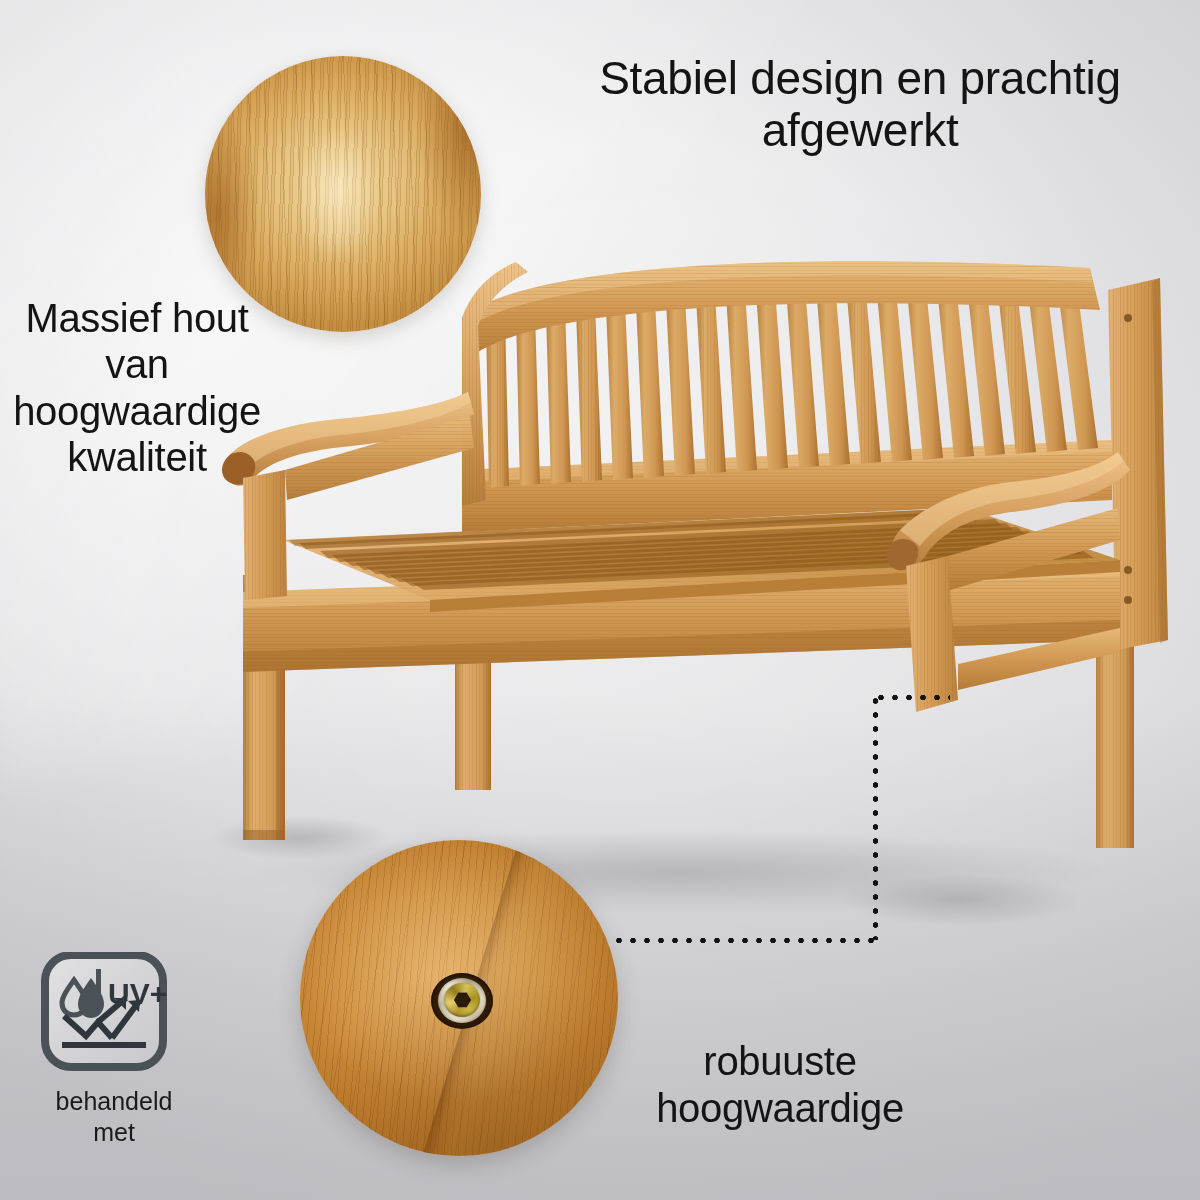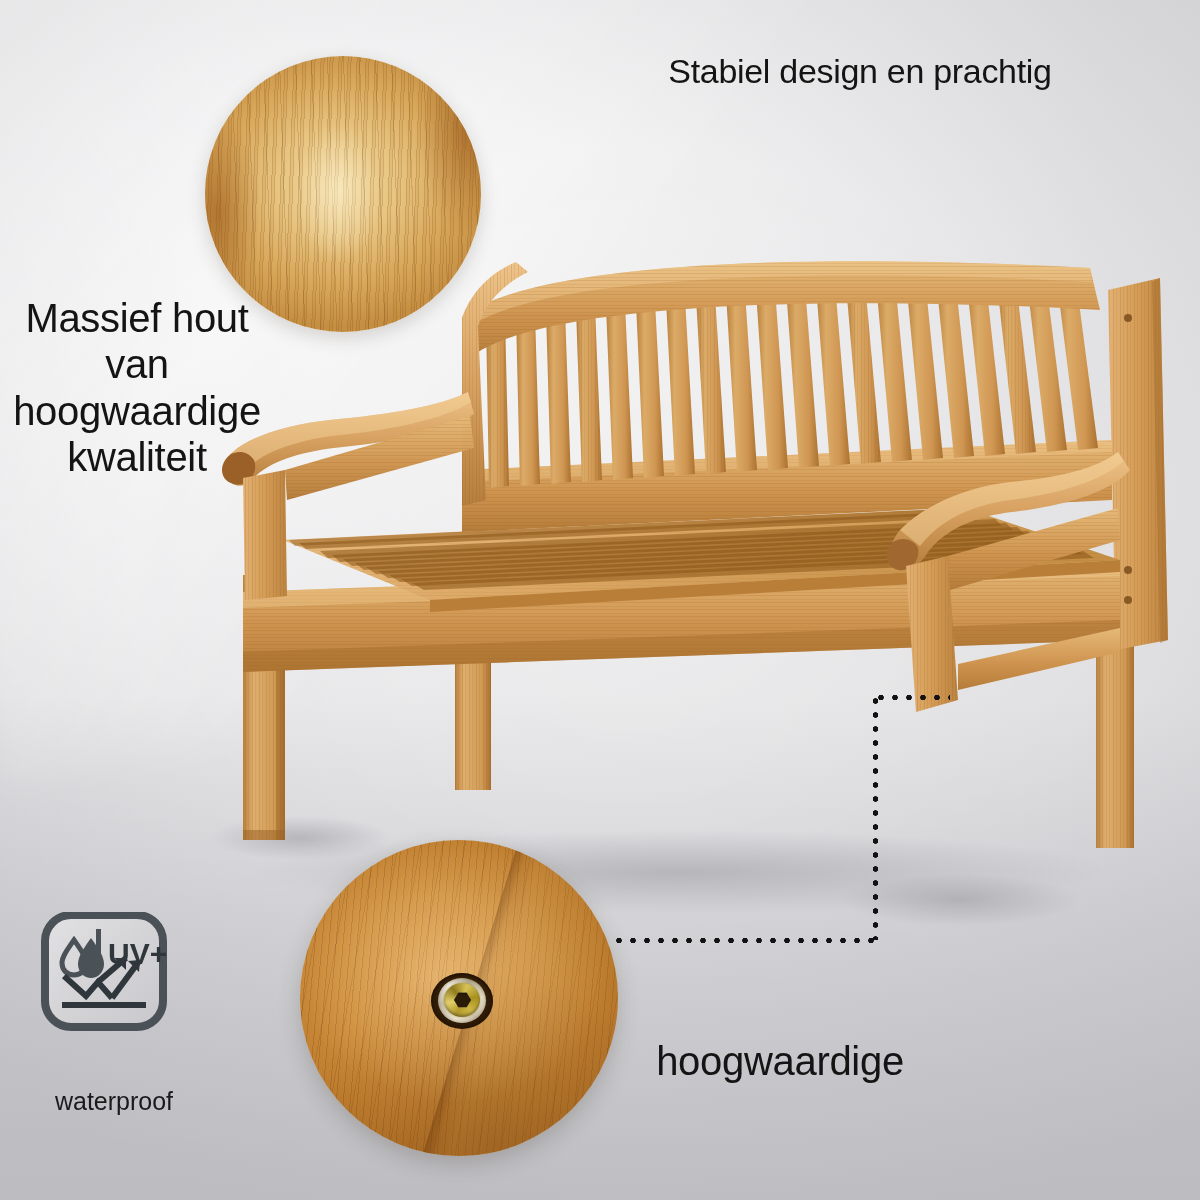--- a/index.html
+++ b/index.html
@@ -19,21 +19,21 @@
   .bg-sheen{position:absolute;left:-5%;top:-10%;width:80%;height:70%;
     background:linear-gradient(135deg, rgba(255,255,255,.85) 0%, rgba(255,255,255,0) 62%);
     transform:rotate(-8deg);filter:blur(12px);}
   .bg-floor{position:absolute;left:0;right:0;bottom:0;height:42%;
     background:linear-gradient(180deg, rgba(205,205,209,0) 0%, rgba(198,198,203,.55) 45%, rgba(188,188,194,.75) 100%);}
   .bg-vign{position:absolute;inset:0;
     background:radial-gradient(75% 60% at 52% 46%, rgba(255,255,255,.35) 0%, rgba(255,255,255,0) 55%, rgba(150,150,156,.20) 100%);}
 
   
   .headline{position:absolute;left:540px;top:52px;width:640px;text-align:center;
-    font-size:34px;line-height:1.14;color:#141414;letter-spacing:-.3px;}
+    font-size:46px;line-height:1.14;color:#141414;letter-spacing:-.3px;}
   .cap-left{position:absolute;left:-4px;top:295px;width:282px;text-align:center;
     font-size:40px;line-height:1.16;color:#141414;letter-spacing:-.3px;}
   .cap-screws{position:absolute;left:600px;top:1038px;width:360px;text-align:center;
     font-size:40px;line-height:1.18;color:#141414;letter-spacing:-.3px;}
   .cap-badge{position:absolute;left:8px;top:1086px;width:212px;text-align:center;
     font-size:25px;line-height:1.24;color:#1a1a1a;}
 
   
   .wood-circle{position:absolute;left:205px;top:56px;width:276px;height:276px;border-radius:50%;
     overflow:hidden;
@@ -102,21 +102,21 @@
 
   
   .dot-h{position:absolute;height:7px;
     background-image:radial-gradient(circle, #121212 0 2.6px, rgba(0,0,0,0) 2.9px);
     background-size:14px 7px;background-repeat:repeat-x;}
   .dot-v{position:absolute;width:7px;
     background-image:radial-gradient(circle, #121212 0 2.6px, rgba(0,0,0,0) 2.9px);
     background-size:7px 14px;background-repeat:repeat-y;}
 
   
-  .badge{position:absolute;left:40px;top:912px;width:128px;height:120px;}
+  .badge{position:absolute;left:40px;top:952px;width:128px;height:120px;}
   .badge svg{display:block;width:100%;height:100%;}
 
   
   .bench{position:absolute;left:0;top:0;width:1200px;height:1200px;}
   .bench svg{display:block;width:1200px;height:1200px;}
 </style>
 </head>
 <body>
 
 <div id="stage">
@@ -391,30 +391,32 @@
       <div class="screw-hex"></div>
     </div>
   </div>
 
   <div class="dot-h" style="left:874px;top:694px;width:76px;"></div>
   <div class="dot-v" style="left:872px;top:694px;height:246px;"></div>
   <div class="dot-h" style="left:612px;top:937px;width:268px;"></div>
 
   <div class="headline">
     <div>Stabiel design en prachtig</div>
+    <div>afgewerkt</div>
   </div>
 
   <div class="cap-left">
     <div>Massief hout</div>
     <div>van</div>
     <div>hoogwaardige</div>
     <div>kwaliteit</div>
   </div>
 
   <div class="cap-screws">
+    <div>robuuste</div>
     <div>hoogwaardige</div>
   </div>
 
   <div class="badge">
     <svg viewBox="0 0 128 120" xmlns="http://www.w3.org/2000/svg">
       <defs>
         <linearGradient id="bdgFill" x1="0" y1="0" x2="1" y2="1">
           <stop offset="0" stop-color="#e2e2e4"></stop>
           <stop offset=".5" stop-color="#d4d4d7"></stop>
           <stop offset="1" stop-color="#c8c8cc"></stop>
@@ -434,16 +436,17 @@
       <path d="M58 70 L86 46" fill="none" stroke="#2f373d" stroke-width="6"></path>
       <path d="M86 46 L86 58 L74 46 Z" fill="#2f373d"></path>
       <path d="M72 86 L100 48" fill="none" stroke="#2f373d" stroke-width="6"></path>
       <path d="M100 48 L99 60 L88 49 Z" fill="#2f373d"></path>
 
       <rect x="22" y="90" width="84" height="6" fill="#2f373d"></rect>
     </svg>
   </div>
 
   <div class="cap-badge">
-    <div>waterproof</div>
+    <div>behandeld</div>
+    <div>met</div>
   </div>
 
 </div>
 
 </body></html>

